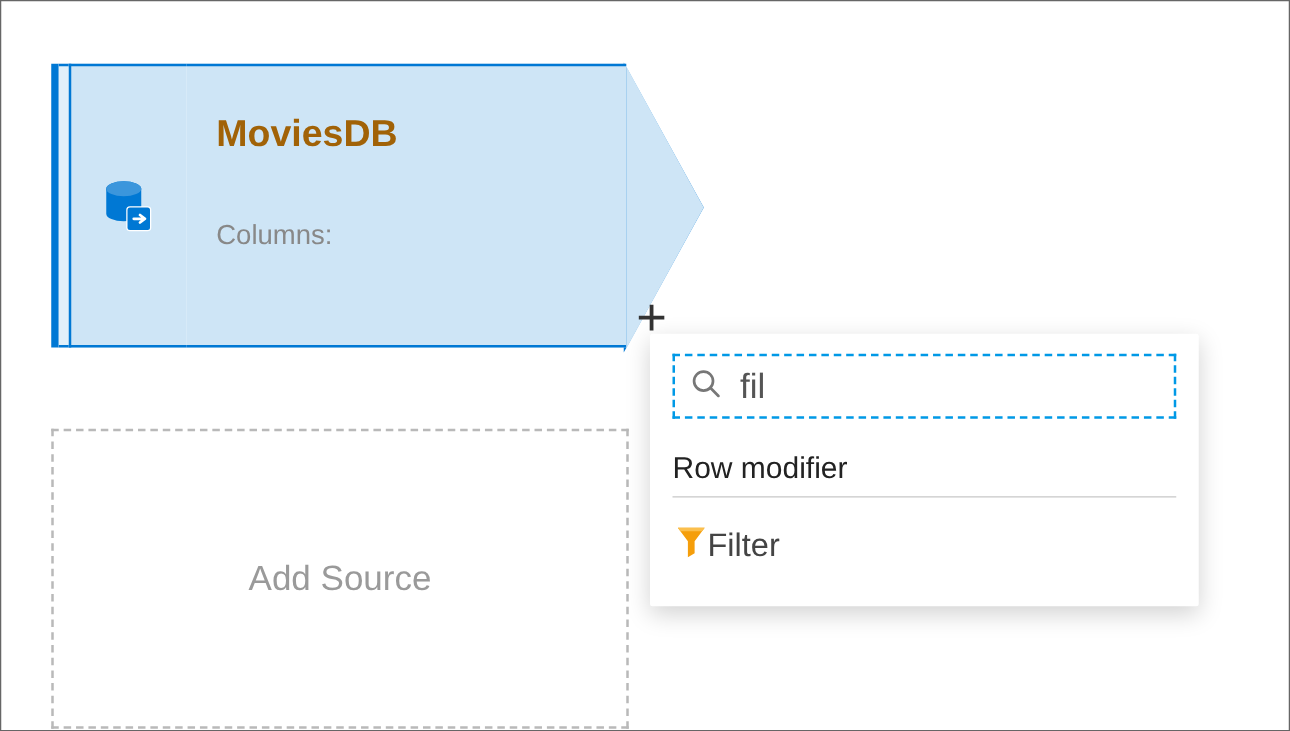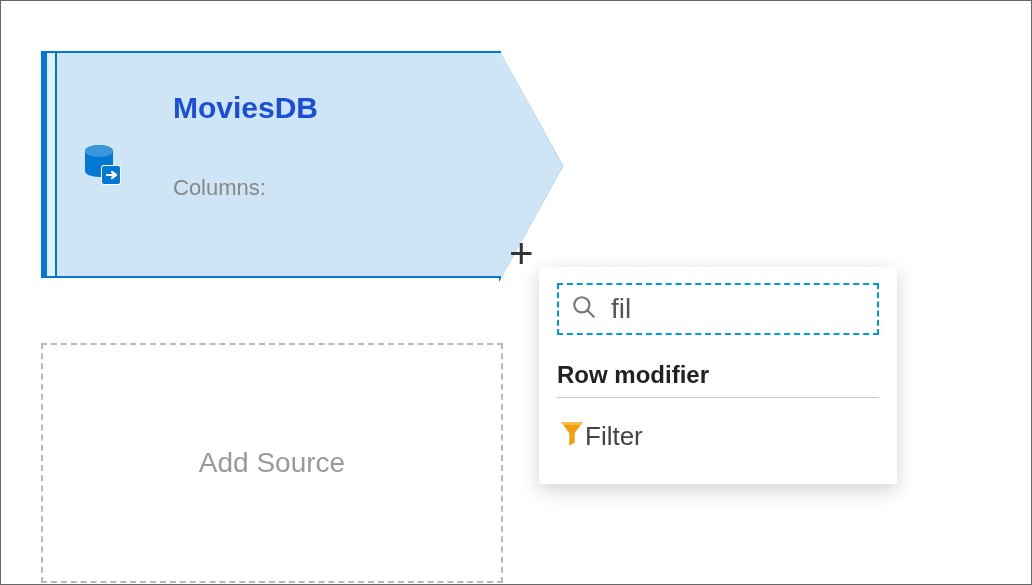--- a/index.html
+++ b/index.html
@@ -72,21 +72,21 @@
       width: 0;
       height: 0;
       border-top: 116px solid transparent;
       border-bottom: 116px solid transparent;
       border-left: 64px solid #0078D4;
       z-index: -1;
     }
     .source-title {
       font-size: 30px;
       font-weight: 600;
-      color: #1d4ed8;
+      color: #a16207;
       margin-bottom: 50px;
     }
     .source-cols-label {
       font-size: 22px;
       color: #888;
       margin-bottom: 20px;
     }
     .source-cols-value {
       font-size: 24px;
       font-weight: 600;
@@ -125,22 +125,22 @@
       color: #333;
       cursor: pointer;
       line-height: 1;
       user-select: none;
     }
 
     
     .dropdown {
       position: absolute;
       top: 266px;
-      left: 538px;
-      width: 358px;
+      left: 519px;
+      width: 439px;
       background: #fff;
       box-shadow: 0 6px 20px rgba(0,0,0,0.18);
       border-radius: 2px;
       padding: 16px 18px 26px 18px;
     }
     .search-box {
       border: 2px dashed #0099E6;
       padding: 8px 12px;
       display: flex;
       align-items: center;
@@ -156,21 +156,21 @@
       border: none;
       outline: none;
       font-size: 28px;
       color: #555;
       font-family: inherit;
       width: 100%;
       background: transparent;
     }
     .section-header {
       font-size: 24px;
-      font-weight: 700;
+      font-weight: 400;
       color: #222;
       padding-bottom: 8px;
       border-bottom: 1px solid #C8C8C8;
       margin-bottom: 16px;
     }
     .dropdown-item {
       display: flex;
       align-items: center;
       padding: 6px 2px;
       cursor: pointer;

